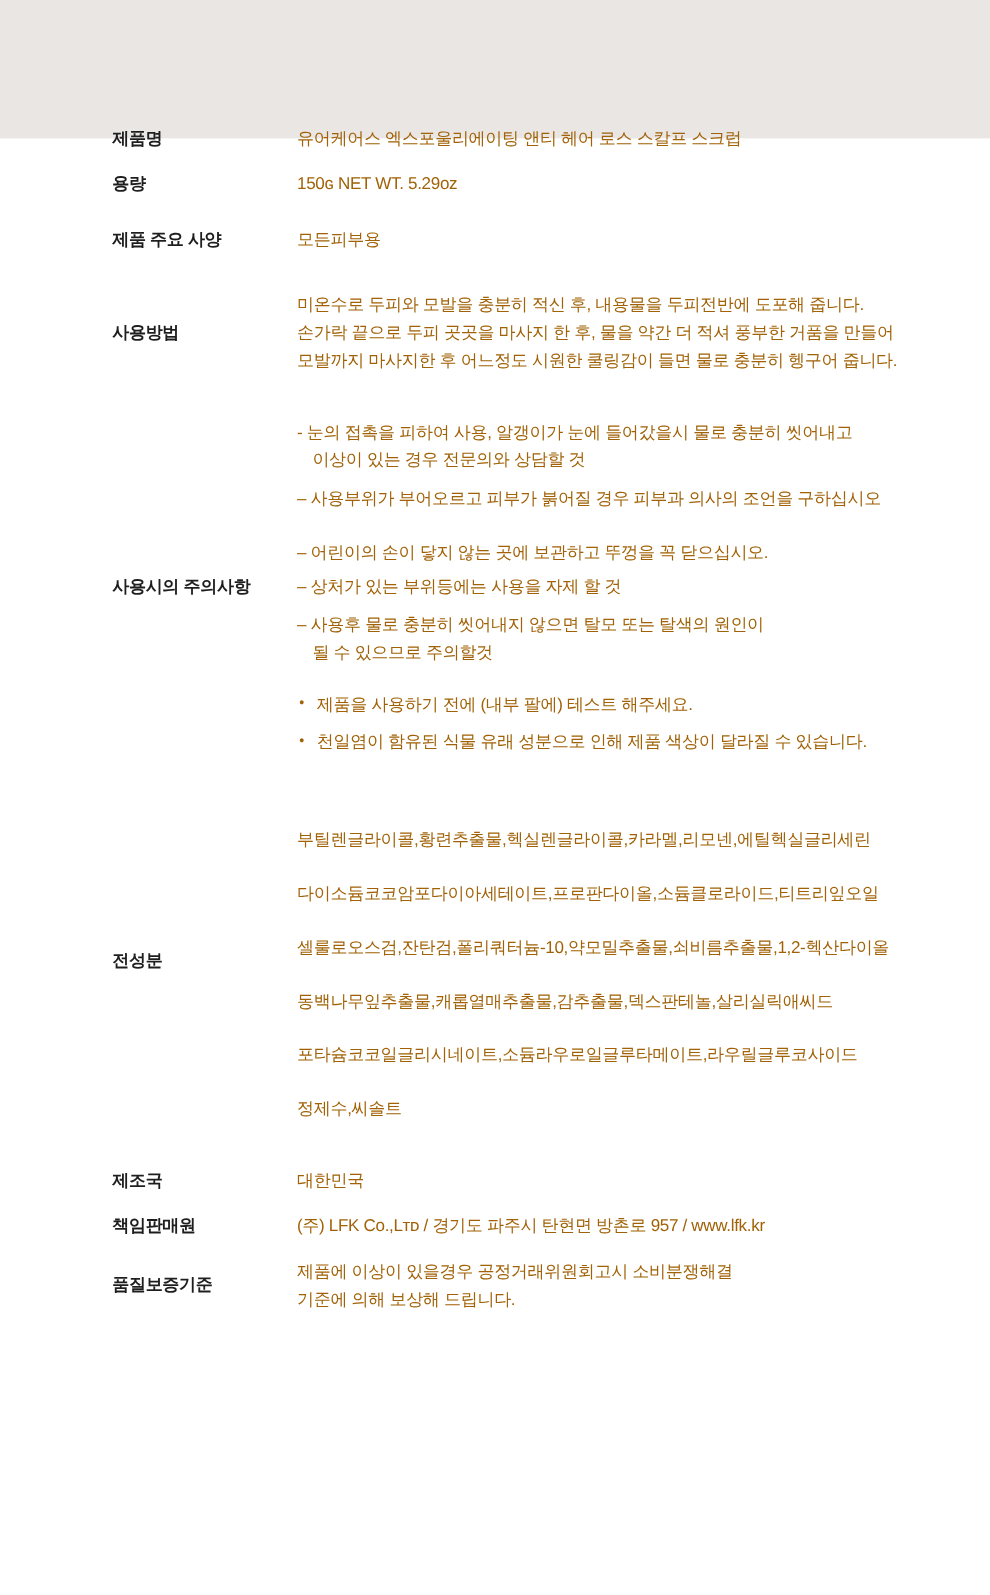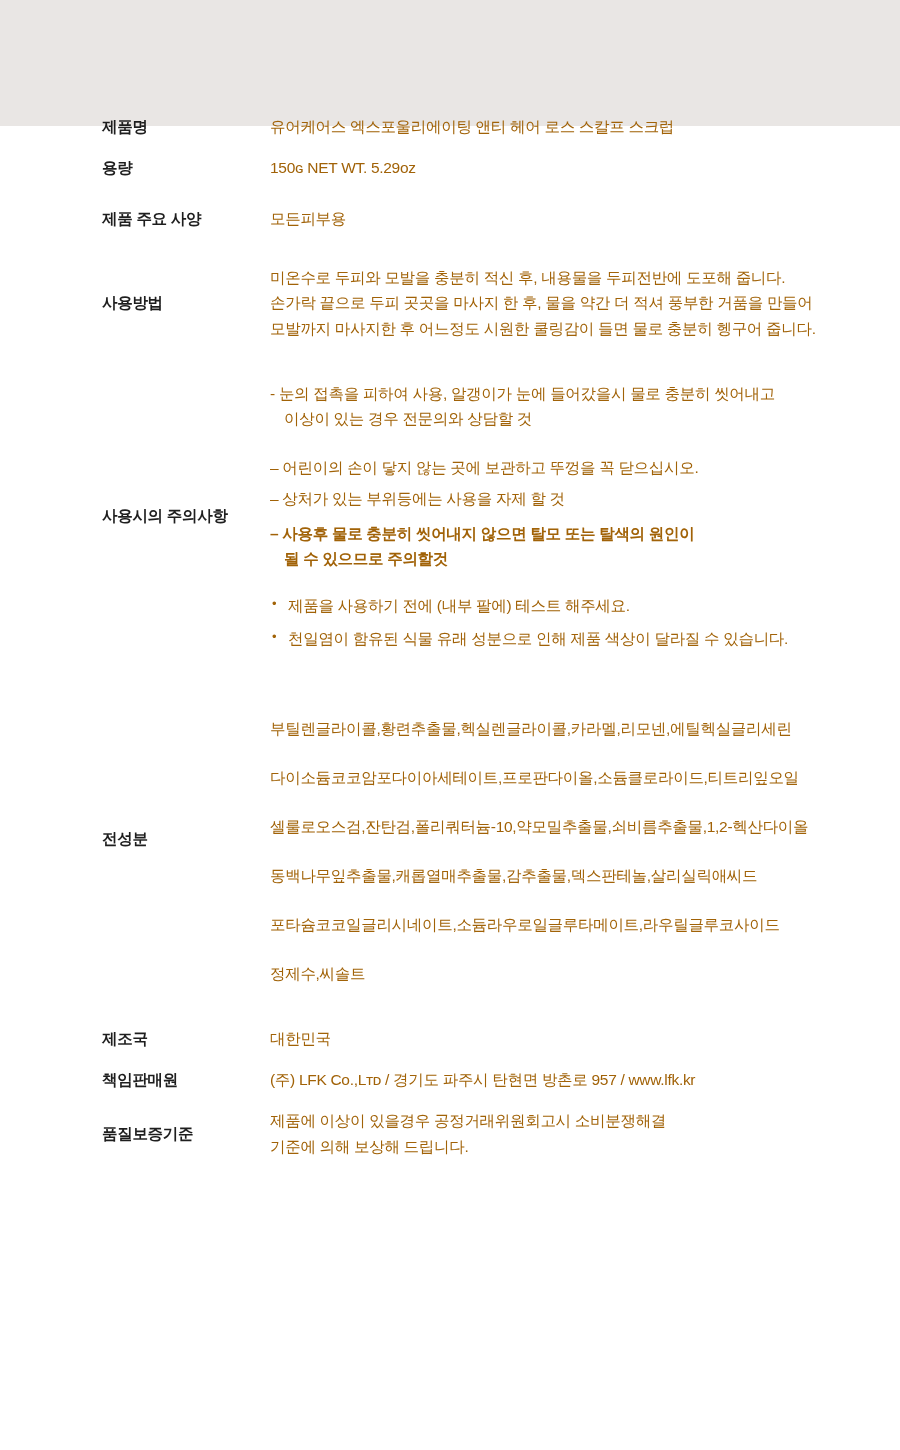--- a/index.html
+++ b/index.html
@@ -145,30 +145,33 @@
       <span class="line">사용시의</span>
       <span class="line">주의사항</span>
     </div>
     <div class="value dash-list">
 
       <div class="item">
         <span class="line"><span>-</span> <span>눈의 접촉을 피하여 사용, 알갱이가 눈에 들어갔을시 물로 충분히 씻어내고</span></span>
         <span class="cont">이상이 있는 경우 전문의와 상담할 것</span>
       </div>
 
+      <div class="item" style="margin-top:10px;">
+        <span class="line"><span>–</span> <span>사용부위가 부어오르고 피부가 붉어질 경우 피부과 의사의 조언을 구하십시오</span></span>
+      </div>
 
       <div class="item" style="margin-top:24px;">
         <span class="line"><span>–</span> <span>어린이의 손이 닿지 않는 곳에 보관하고 뚜껑을 꼭 닫으십시오.</span></span>
       </div>
 
       <div class="item" style="margin-top:6px;">
         <span class="line"><span>–</span> <span>상처가 있는 부위등에는 사용을 자제 할 것</span></span>
       </div>
 
-      <div class="item" style="margin-top:10px;font-weight:bold;">
+      <div class="item" style="margin-top:10px;">
         <span class="line"><span>–</span> <span>사용후 물로 충분히 씻어내지 않으면 탈모 또는 탈색의 원인이</span></span>
         <span class="cont">될 수 있으므로 주의할것</span>
       </div>
 
       <div class="bullet-list">
         <div class="bitem">
           <span class="bdot">•</span>
           <span>제품을 사용하기 전에 (내부 팔에) 테스트 해주세요.</span>
         </div>
         <div class="bitem" style="margin-top:8px;">

